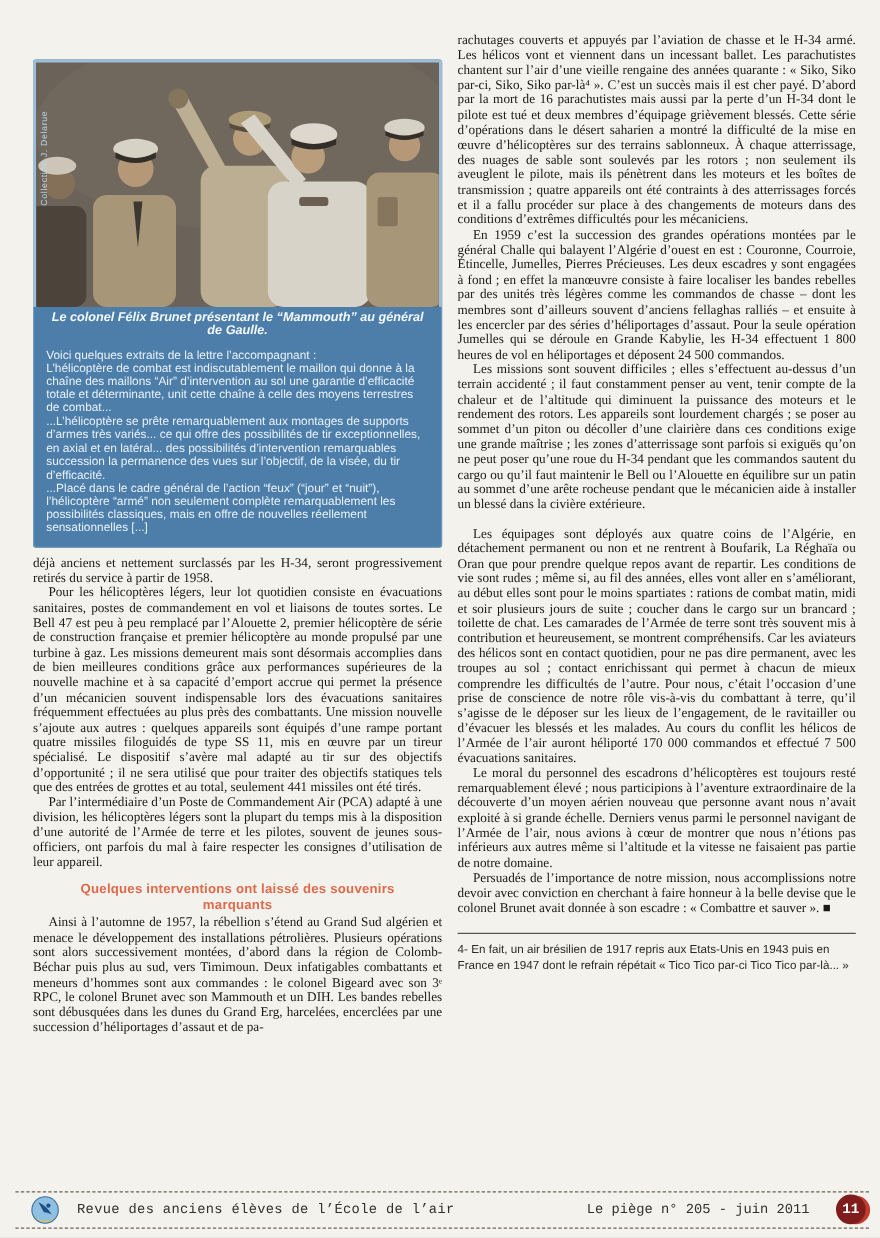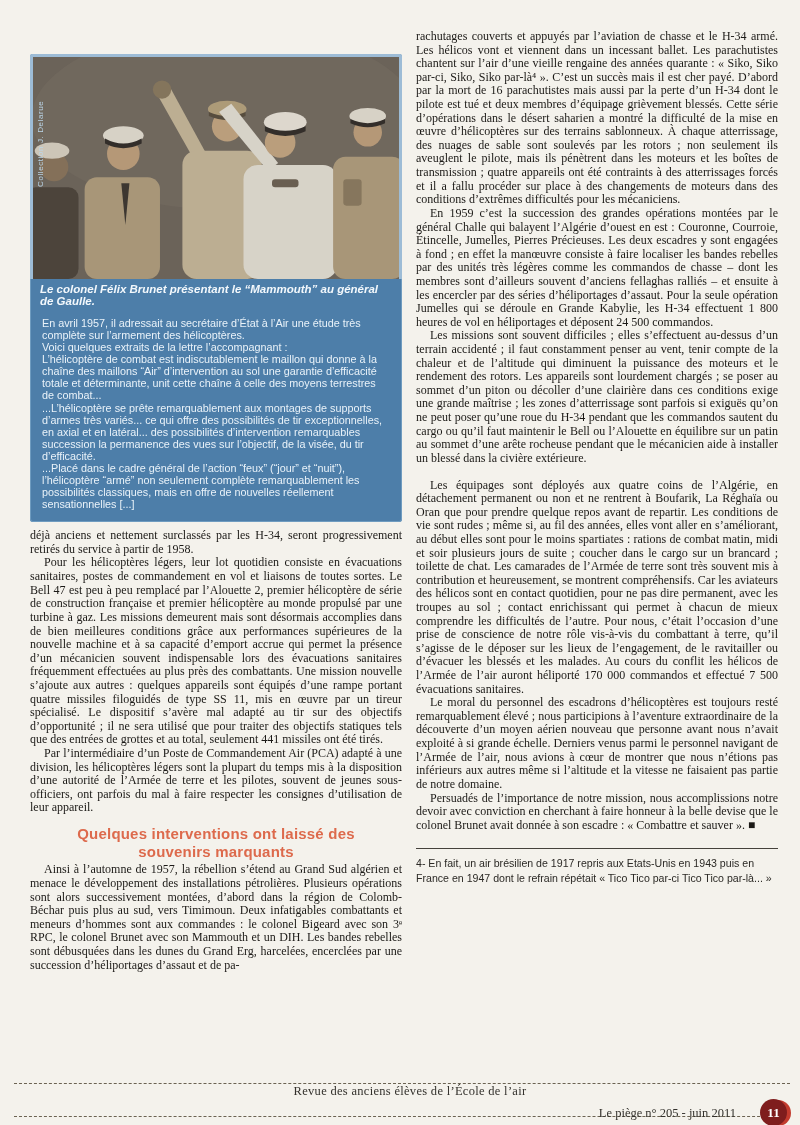--- a/index.html
+++ b/index.html
@@ -25,55 +25,55 @@
   .photo svg { display:block; width:100%; height:100%; }
   .photo-credit {
     position:absolute; left:3px; top:130px; width:124px;
     transform:rotate(-90deg); transform-origin:0 0;
     font-family:"Liberation Sans", sans-serif; font-size:8px;
     color:#bcd7ea; letter-spacing:.6px; white-space:nowrap;
   }
   .caption {
     padding:4px 10px 2px 10px;
     font-family:"Liberation Sans", sans-serif; font-style:italic; font-weight:bold;
-    font-size:11.5px; color:#f3f8fc;
+    font-size:11.5px; color:#f3f8fc;text-align:center;
   }
   .quote { padding:8px 12px 2px 12px; }
   .quote p {
     margin:0; font-family:"Liberation Sans", sans-serif;
     font-size:10.8px; line-height:1.12; color:#e9f2f9; text-align:left;
   }
 
   
   .body {
     margin:0; font-size:12px; line-height:1.135; text-align:justify;
   }
   .col-left .body:first-of-type { margin-top:7px; }
   .ind { text-indent:14px; }
   .gap { margin-top:13px; }
 
   .heading {
     margin:10px 14px 3px 14px; text-align:center;
     font-family:"Liberation Sans", sans-serif; font-weight:bold;
-    font-size:15px; line-height:1.18; color:#dd6a4c; letter-spacing:.2px;
+    font-size:12px; line-height:1.18; color:#dd6a4c; letter-spacing:.2px;
   }
 
   
   .footnote-rule { border-top:1px solid #45423c; margin:16px 0 7px 0; }
   .footnote {
     margin:0; font-family:"Liberation Sans", sans-serif;
     font-size:10.6px; line-height:1.35; color:#2b2925; text-align:left;
   }
 
   
   .footer {
     position:absolute; left:14px; right:10px; bottom:8px; height:32px;
     border-top:1px dashed #6b6352; border-bottom:1px dashed #6b6352;
     display:flex; align-items:center;
-    font-family:Liberation Serif, serif; font-size:12.5px; color:#33312c;flex-direction:column;
+    font-family:Liberation Mono, monospace; font-size:12.5px; color:#33312c;
   }
   .footer-left-text { margin-left:16px; letter-spacing:.3px; }
   .footer-right { margin-left:auto; display:flex; align-items:center; gap:24px; }
   .logo { margin-left:14px; width:26px; height:26px; }
   .badge-wrap { position:relative; width:28px; height:28px; margin-right:2px; }
   .badge-red {
     position:absolute; right:-3px; top:1px; width:26px; height:26px;
     border-radius:50%; background:#c23b2e;
   }
   .badge {
@@ -124,21 +124,20 @@
             <ellipse cx="330" cy="58" rx="18" ry="8" fill="#e9e4d8"></ellipse>
             <path d="M313 61 Q330 69 347 61 L347 65 Q330 73 313 65 Z" fill="#2e2a26"></path>
             <rect x="306" y="120" width="18" height="26" rx="3" fill="#8d7c60"></rect>
 
             <rect width="362" height="218" fill="#5a524a" opacity="0.12"></rect>
           </svg>
           <div class="photo-credit">Collection J. Delarue</div>
         </div>
         <div class="caption">Le colonel Félix Brunet présentant le “Mammouth” au général de Gaulle.</div>
         <div class="quote">
-          <p>En avril 1957, il adressait au secrétaire d’État à l’Air une étude très complète sur l’armement des hélicoptères.</p>
           <p>Voici quelques extraits de la lettre l’accompagnant :</p>
           <p>L’hélicoptère de combat est indiscutablement le maillon qui donne à la chaîne des maillons “Air” d’intervention au sol une garantie d’efficacité totale et déterminante, unit cette chaîne à celle des moyens terrestres de combat...</p>
           <p>...L’hélicoptère se prête remarquablement aux montages de supports d’armes très variés... ce qui offre des possibilités de tir exceptionnelles, en axial et en latéral... des possibilités d’intervention remarquables succession la permanence des vues sur l’objectif, de la visée, du tir d’efficacité.</p>
           <p>...Placé dans le cadre général de l’action “feux” (“jour” et “nuit”), l’hélicoptère “armé” non seulement complète remarquablement les possibilités classiques, mais en offre de nouvelles réellement sensationnelles [...]</p>
         </div>
       </div>
 
       <p class="body">déjà anciens et nettement surclassés par les H-34, seront progressivement retirés du service à partir de 1958.</p>
       <p class="body ind">Pour les hélicoptères légers, leur lot quotidien consiste en évacuations sanitaires, postes de commandement en vol et liaisons de toutes sortes. Le Bell 47 est peu à peu remplacé par l’Alouette 2, premier hélicoptère de série de construction française et premier hélicoptère au monde propulsé par une turbine à gaz. Les missions demeurent mais sont désormais accomplies dans de bien meilleures conditions grâce aux performances supérieures de la nouvelle machine et à sa capacité d’emport accrue qui permet la présence d’un mécanicien souvent indispensable lors des évacuations sanitaires fréquemment effectuées au plus près des combattants. Une mission nouvelle s’ajoute aux autres : quelques appareils sont équipés d’une rampe portant quatre missiles filoguidés de type SS 11, mis en œuvre par un tireur spécialisé. Le dispositif s’avère mal adapté au tir sur des objectifs d’opportunité ; il ne sera utilisé que pour traiter des objectifs statiques tels que des entrées de grottes et au total, seulement 441 missiles ont été tirés.</p>
       <p class="body ind">Par l’intermédiaire d’un Poste de Commandement Air (PCA) adapté à une division, les hélicoptères légers sont la plupart du temps mis à la disposition d’une autorité de l’Armée de terre et les pilotes, souvent de jeunes sous-officiers, ont parfois du mal à faire respecter les consignes d’utilisation de leur appareil.</p>

